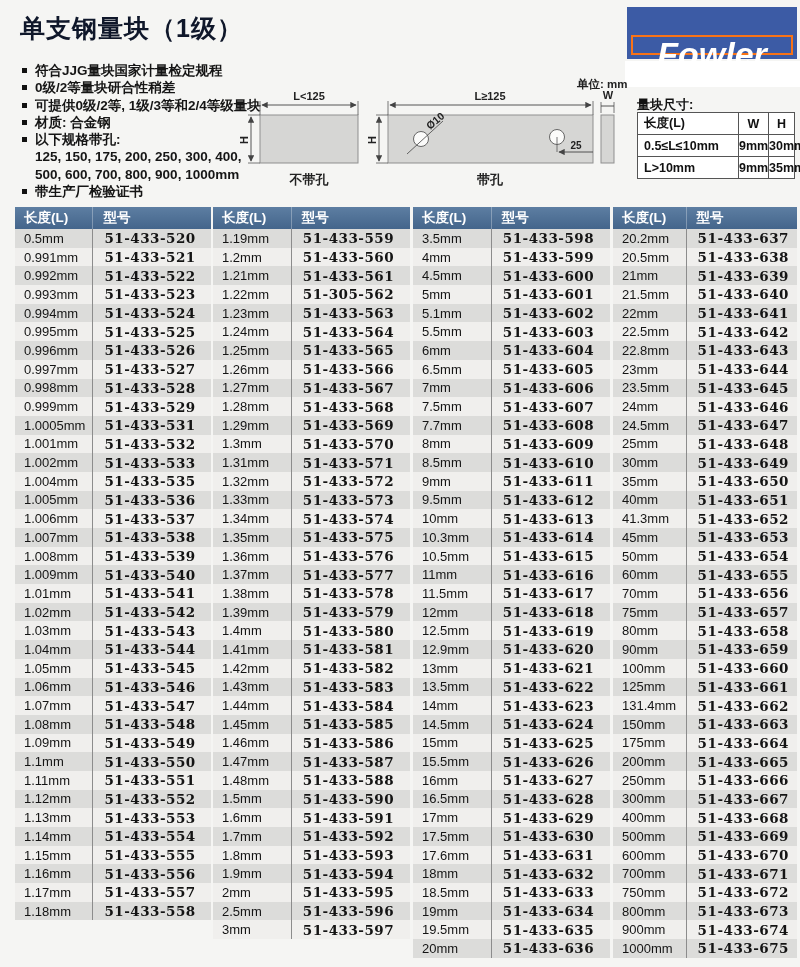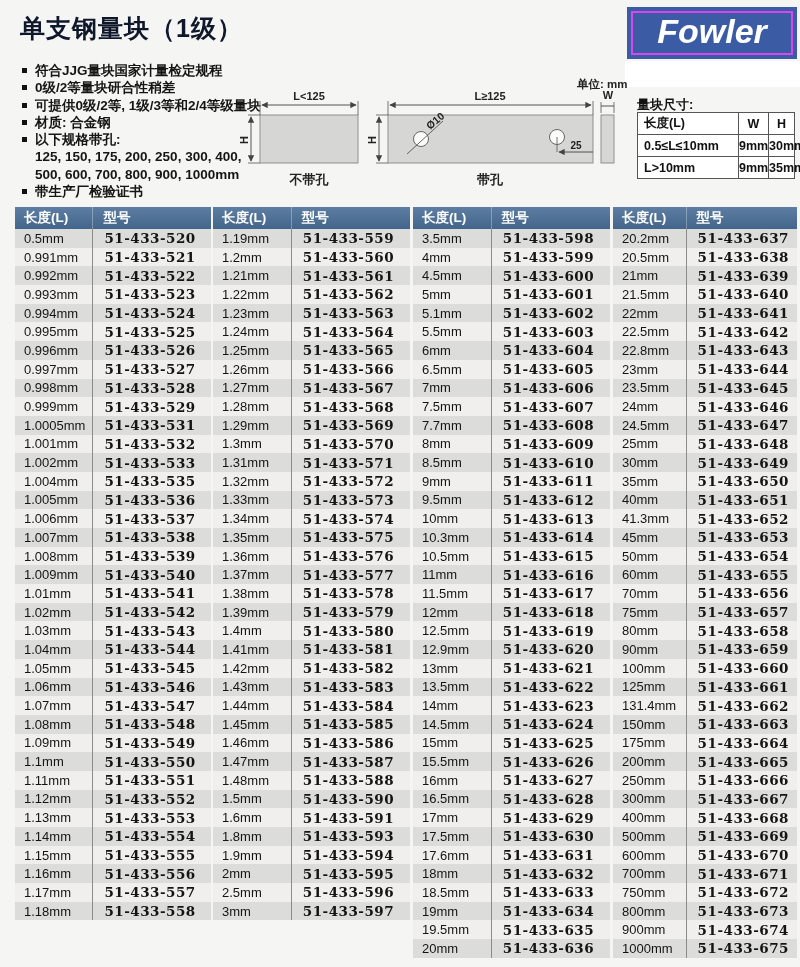--- a/index.html
+++ b/index.html
@@ -11,22 +11,22 @@
   }
   
   .page-title {
     position:absolute; left:20px; top:12px;
     font-size:25px; font-weight:bold; letter-spacing:1px; color:#0f172a;
   }
   .logo {
     position:absolute; left:627px; top:7px; width:170px; height:52px;
     background:#3c5ba5;
   }
-  .logo-frame { position:absolute; inset:4px; border:2px solid #d946ef;
-    display:flex; align-items:center; justify-content:center; }
+  .logo-frame { position:absolute; inset:4px; border:2px solid #f97316;
+    display:flex; justify-content:center;margin-top:24px; }
   .logo-text { color:#fff; font-size:34px; font-weight:bold; font-style:italic;
     transform:translateY(-2px); letter-spacing:0; }
   .logo-underband { position:absolute; left:625px; top:61px; width:175px; height:26px; background:#ffffff; }
 
   
   .features { position:absolute; left:22px; top:62px; width:350px; }
   .feat { display:flex; }
   .bullet { width:5px; height:5px; background:#111; margin:6px 8px 0 0; flex:none; }
   .feat-body { line-height:17.3px; }
   .feat-text, .feat-sub div { font-size:13.5px; font-weight:bold; color:#151515; }
@@ -420,21 +420,21 @@
         <span class="cell-model">51-433-560</span>
       </div>
 
       <div class="mrow">
         <span class="cell-len">1.21mm</span>
         <span class="cell-model">51-433-561</span>
       </div>
 
       <div class="mrow">
         <span class="cell-len">1.22mm</span>
-        <span class="cell-model">51-433-562</span>
+        <span class="cell-model">51-305-562</span>
       </div>
 
       <div class="mrow">
         <span class="cell-len">1.23mm</span>
         <span class="cell-model">51-433-563</span>
       </div>
 
       <div class="mrow">
         <span class="cell-len">1.24mm</span>
         <span class="cell-model">51-433-564</span>
@@ -564,20 +564,24 @@
       <div class="mrow">
         <span class="cell-len">1.5mm</span>
         <span class="cell-model">51-433-590</span>
       </div>
 
       <div class="mrow">
         <span class="cell-len">1.6mm</span>
         <span class="cell-model">51-433-591</span>
       </div>
 
+      <div class="mrow">
+        <span class="cell-len">1.7mm</span>
+        <span class="cell-model">51-433-592</span>
+      </div>
 
       <div class="mrow">
         <span class="cell-len">1.8mm</span>
         <span class="cell-model">51-433-593</span>
       </div>
 
       <div class="mrow">
         <span class="cell-len">1.9mm</span>
         <span class="cell-model">51-433-594</span>
       </div>

